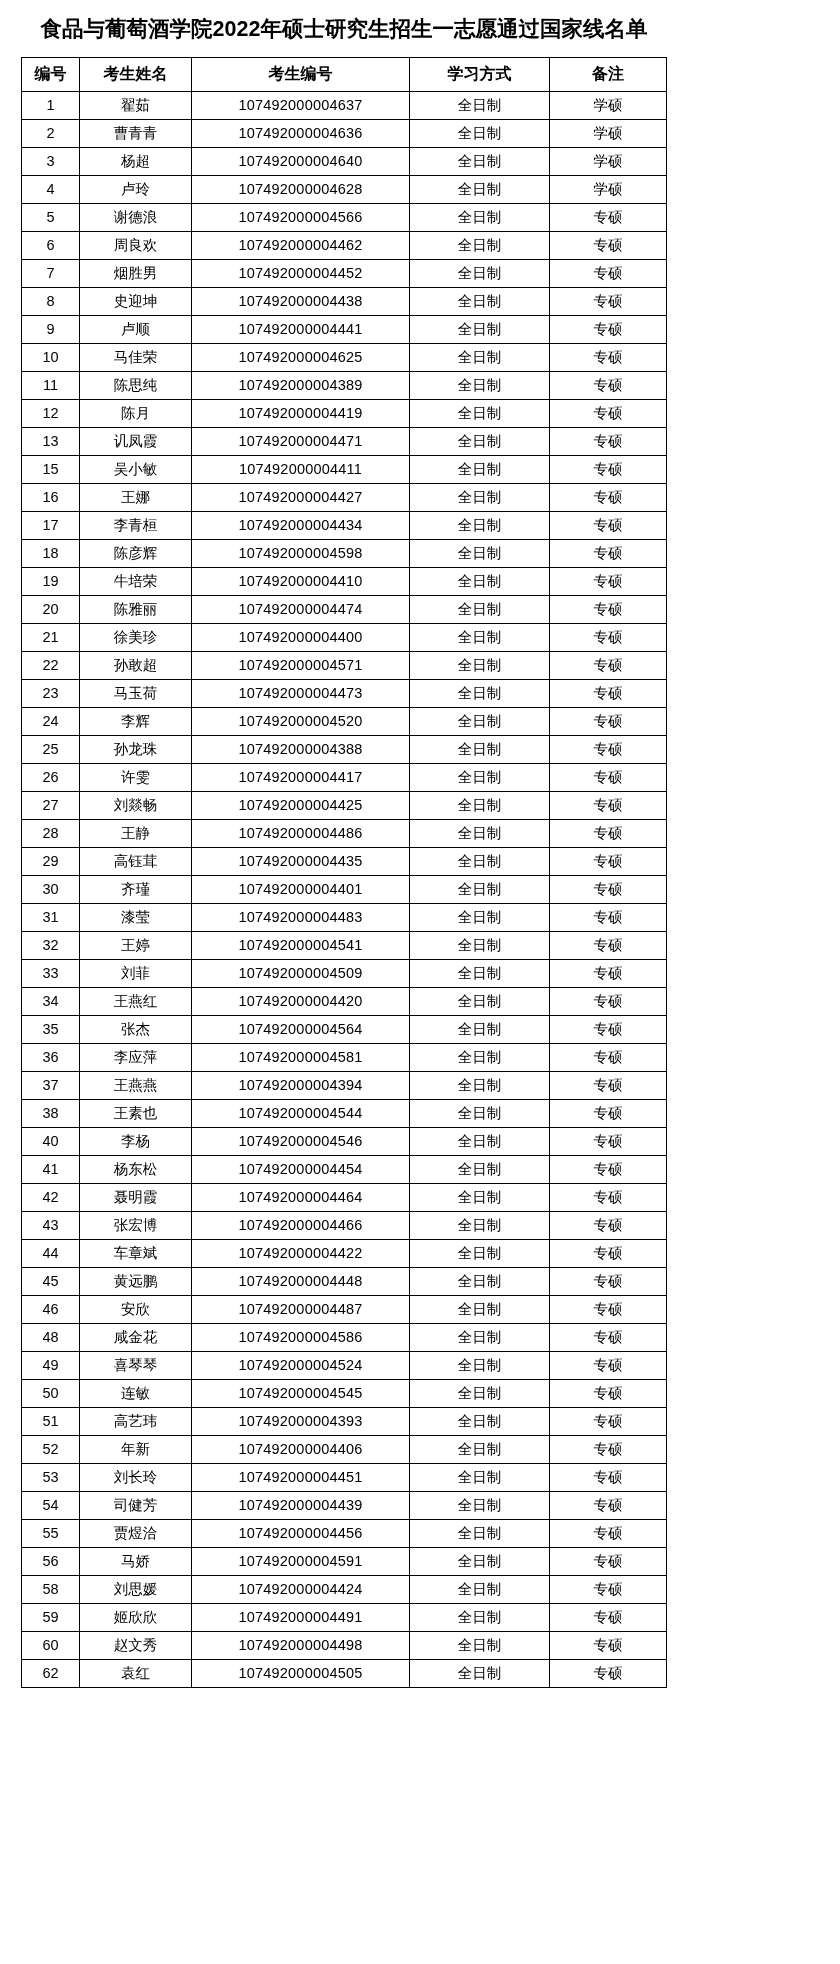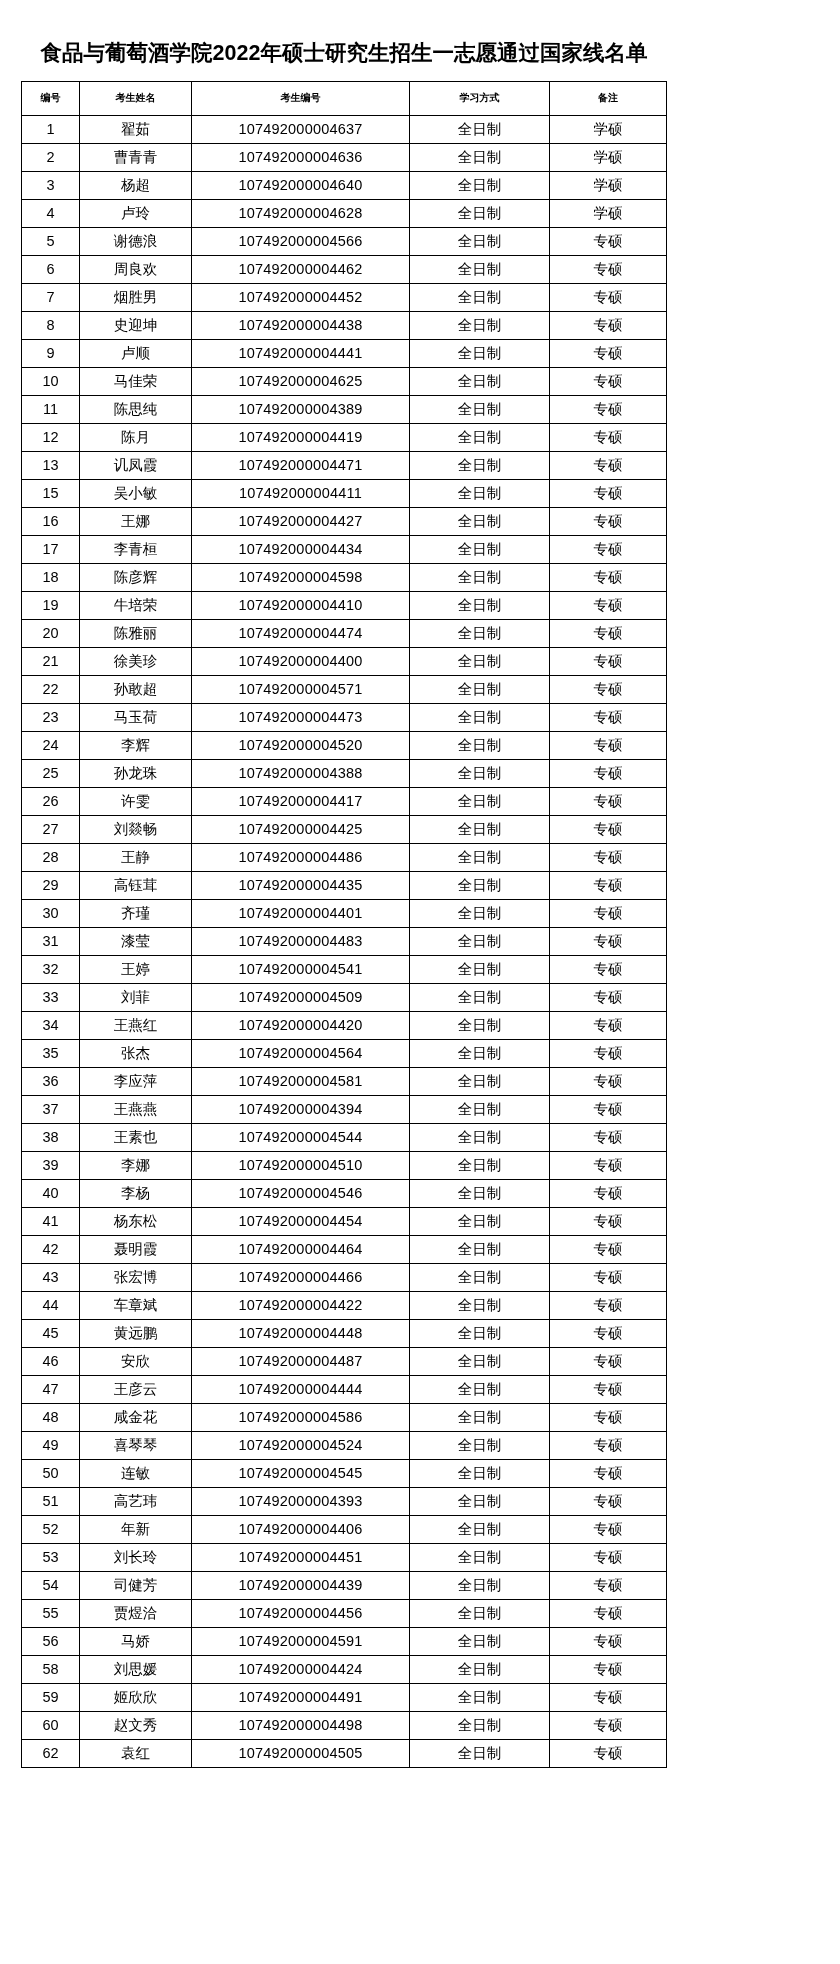--- a/index.html
+++ b/index.html
@@ -10,21 +10,20 @@
   body {
     width: 840px;
     font-family: "Liberation Sans", "DejaVu Sans", sans-serif;
     color: #000000;
   }
   .page {
     width: 688px;
     box-sizing: border-box;
     padding: 10px 12px 6px 12px;
     background: #ffffff;
-    margin-top: 24px;
   }
   .doc-title {
     font-size: 21.5px;
     font-weight: bold;
     letter-spacing: 0px;
     line-height: 1.25;
     text-align: center;
     margin: 6px 0 14px 0;
     white-space: nowrap;
   }
@@ -40,21 +39,21 @@
     text-align: center;
     vertical-align: middle;
     font-size: 14.5px;
     line-height: 1.0;
     padding: 4px 2px 5px 2px;
     height: 18px;
     white-space: nowrap;
   }
   table.roster th {
     font-weight: bold;
-    font-size: 10px;
+    font-size: 16px;
     padding: 7px 2px 8px 2px;
   }
   col.c-no    { width: 58px; }
   col.c-name  { width: 112px; }
   col.c-id    { width: 218px; }
   col.c-mode  { width: 140px; }
   col.c-note  { width: 117px; }
   td.num { font-size: 14.5px; }
   td.id  { letter-spacing: 0.2px; }
 </style>
@@ -336,27 +335,20 @@
           <td class="note">专硕</td>
         </tr>
         <tr>
           <td class="num">38</td>
           <td class="name">王素也</td>
           <td class="id">107492000004544</td>
           <td class="mode">全日制</td>
           <td class="note">专硕</td>
         </tr>
         <tr>
-          <td class="num">39</td>
-          <td class="name">李娜</td>
-          <td class="id">107492000004510</td>
-          <td class="mode">全日制</td>
-          <td class="note">专硕</td>
-        </tr>
-        <tr>
           <td class="num">40</td>
           <td class="name">李杨</td>
           <td class="id">107492000004546</td>
           <td class="mode">全日制</td>
           <td class="note">专硕</td>
         </tr>
         <tr>
           <td class="num">41</td>
           <td class="name">杨东松</td>
           <td class="id">107492000004454</td>
@@ -388,27 +380,20 @@
           <td class="num">45</td>
           <td class="name">黄远鹏</td>
           <td class="id">107492000004448</td>
           <td class="mode">全日制</td>
           <td class="note">专硕</td>
         </tr>
         <tr>
           <td class="num">46</td>
           <td class="name">安欣</td>
           <td class="id">107492000004487</td>
-          <td class="mode">全日制</td>
-          <td class="note">专硕</td>
-        </tr>
-        <tr>
-          <td class="num">47</td>
-          <td class="name">王彦云</td>
-          <td class="id">107492000004444</td>
           <td class="mode">全日制</td>
           <td class="note">专硕</td>
         </tr>
         <tr>
           <td class="num">48</td>
           <td class="name">咸金花</td>
           <td class="id">107492000004586</td>
           <td class="mode">全日制</td>
           <td class="note">专硕</td>
         </tr>

